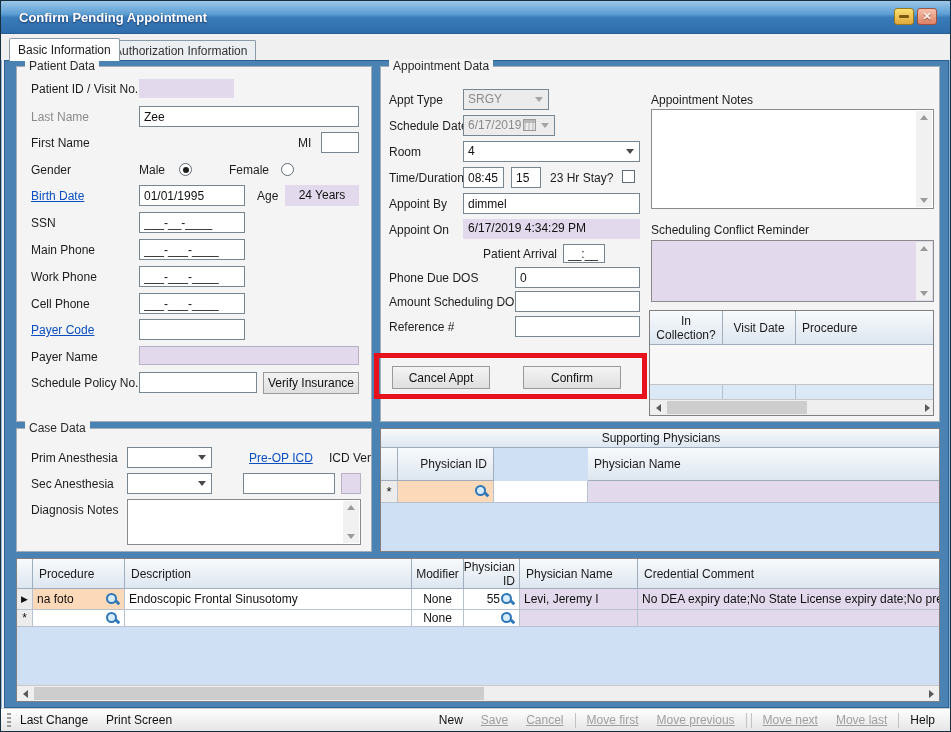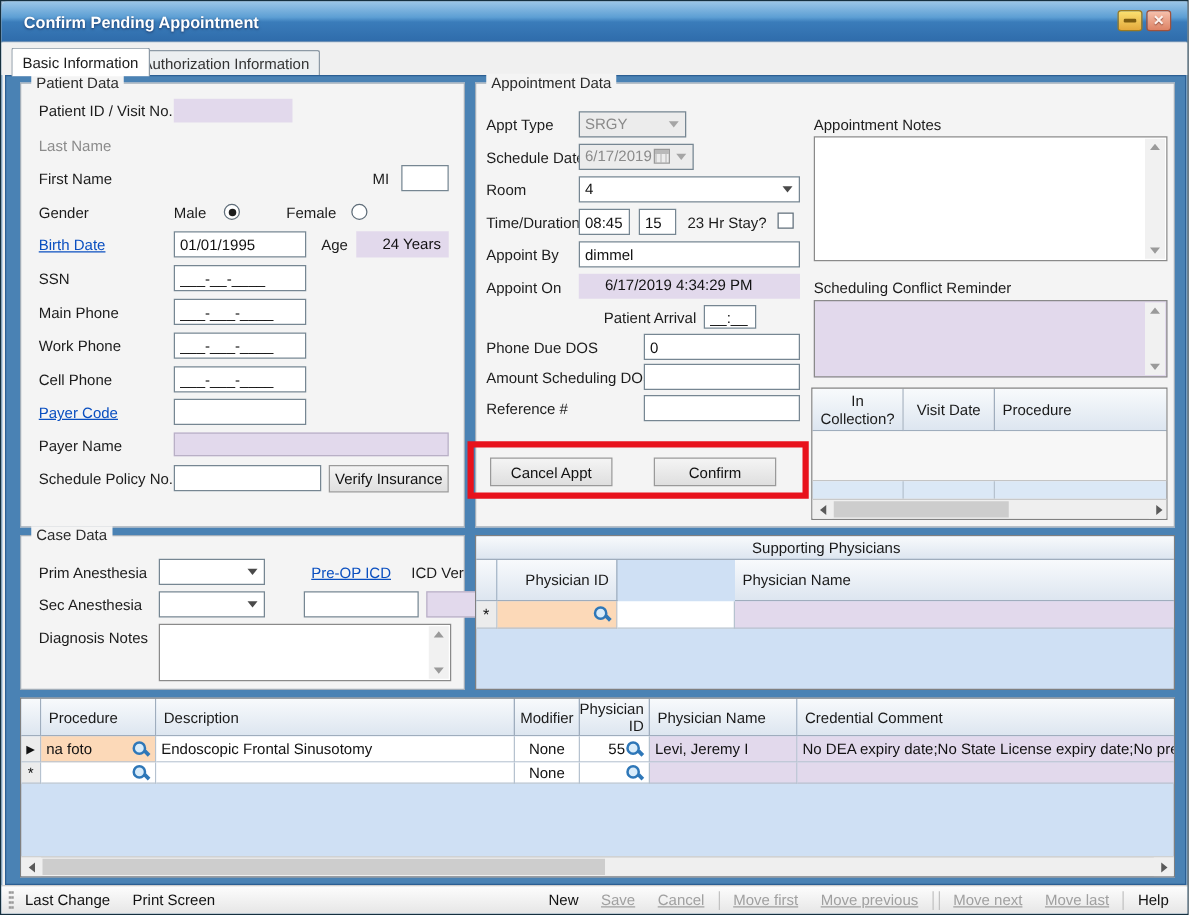--- a/index.html
+++ b/index.html
@@ -35,21 +35,21 @@
   .legend { position:absolute; top:-8px; left:8px; background:#f4f4f4; padding:0 4px;
     font-size:12px; color:#2b2b2b; }
 
   .lbl { position:absolute; font-size:12px; color:#1c1c1c; white-space:nowrap; }
   .lbl-gray { color:#8b8b8b; }
   .link { color:#0a4fc0; text-decoration:underline; cursor:pointer; }
 
   .inp { position:absolute; border:1px solid #768692; background:#fff; font-size:12px;
     color:#111; padding:0 4px; font-family:"Liberation Sans",sans-serif; }
   .ro { position:absolute; background:#e2d9ec; font-size:12px; color:#111;
-    padding:2px 21px; white-space:nowrap; overflow:hidden; }
+    padding:2px 5px; white-space:nowrap; overflow:hidden; }
   .ro.bordered { border:1px solid #b9b0c6; }
 
   .btn { position:absolute; background:linear-gradient(#f4f4f4,#dfdfdf); border:1px solid #9a9a9a;
     font-size:12px; color:#111; text-align:center; cursor:pointer;
     display:flex; align-items:center; justify-content:center; }
 
   .combo { position:absolute; background:#fff; border:1px solid #768692; font-size:12px;
     color:#111; padding:2px 18px 0 4px; }
   .combo .chev { position:absolute; right:5px; top:7px; width:0; height:0;
     border-left:4px solid transparent; border-right:4px solid transparent; border-top:5px solid #4a4a4a; }
@@ -134,20 +134,21 @@
 
   <div class="content">
 
     <div class="panel" style="left:11px;top:5px;width:356px;height:356px">
       <span class="legend">Patient Data</span>
 
       <span class="lbl" style="left:14px;top:15px">Patient ID / Visit No.</span>
       <div class="ro" style="left:122px;top:12px;width:95px;height:19px"></div>
 
       <span class="lbl lbl-gray" style="left:14px;top:43px">Last Name</span>
+      <input class="inp" style="left: 122px; top: 39px; width: 220px; height: 21px;" value="Zee">
 
       <span class="lbl" style="left:14px;top:69px">First Name</span>
       <span class="lbl" style="left:281px;top:69px">MI</span>
       <input class="inp" style="left: 304px; top: 65px; width: 38px; height: 21px;" value="">
 
       <span class="lbl" style="left:14px;top:96px">Gender</span>
       <span class="lbl" style="left:122px;top:96px">Male</span>
       <span class="radio" style="left:162px;top:96px">
           <span class="dot"></span>
         </span>

